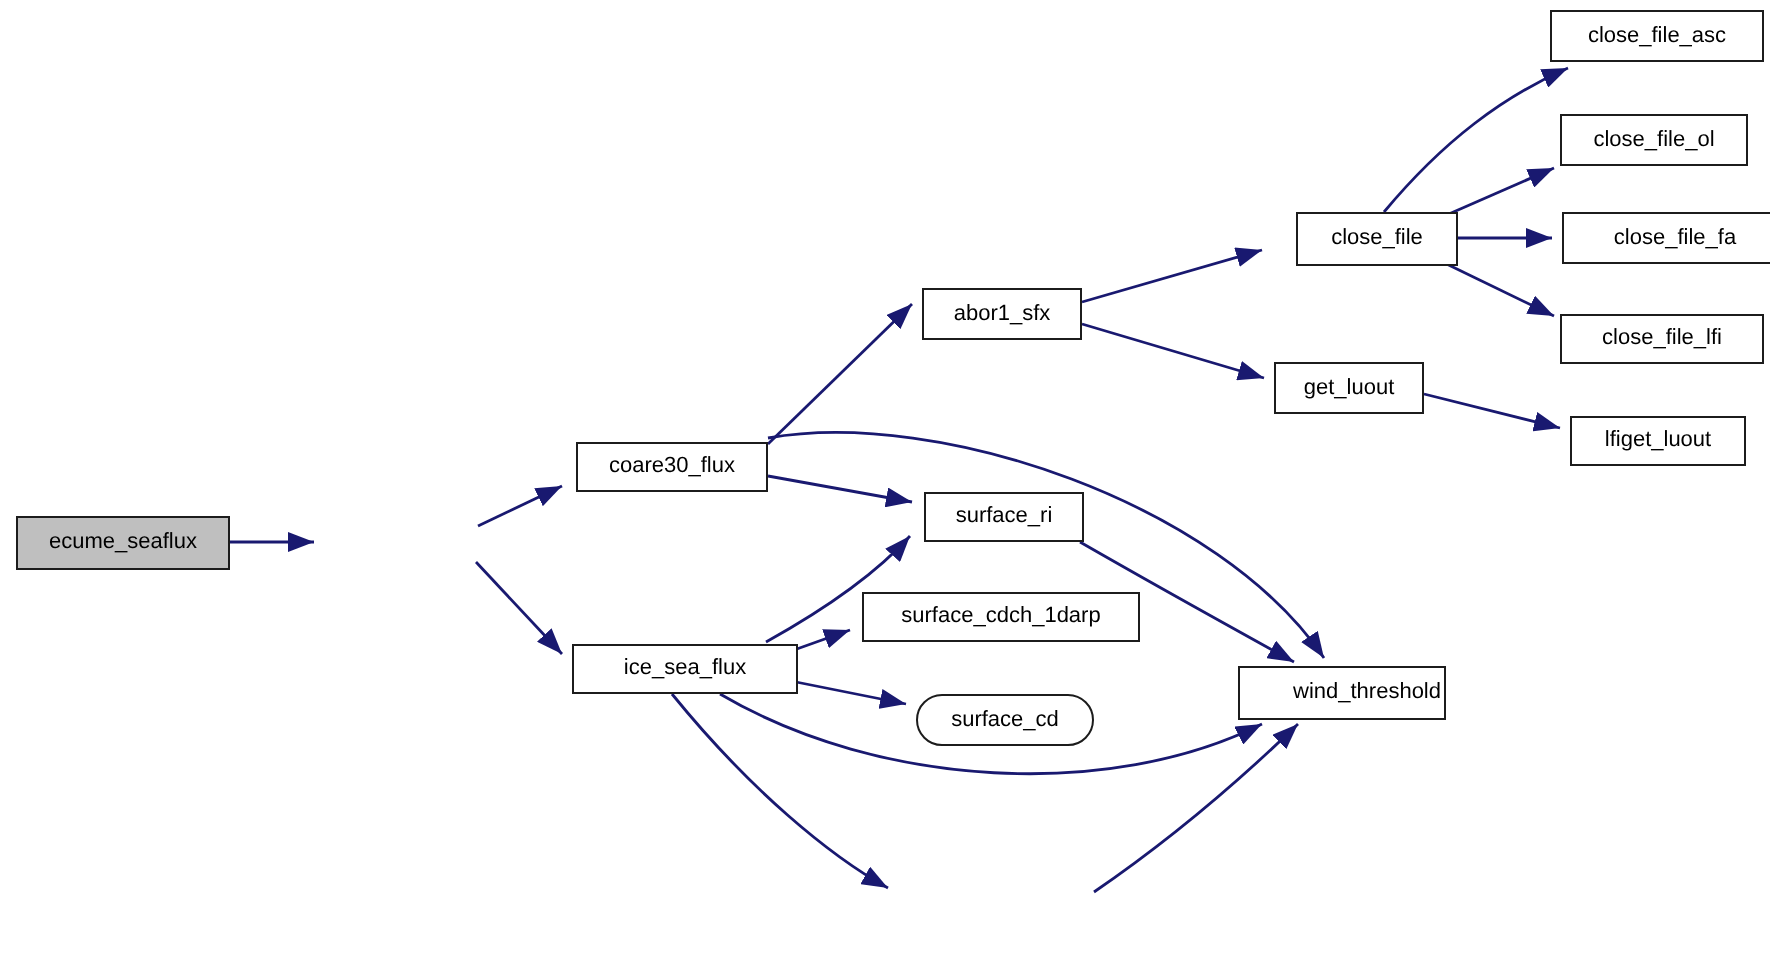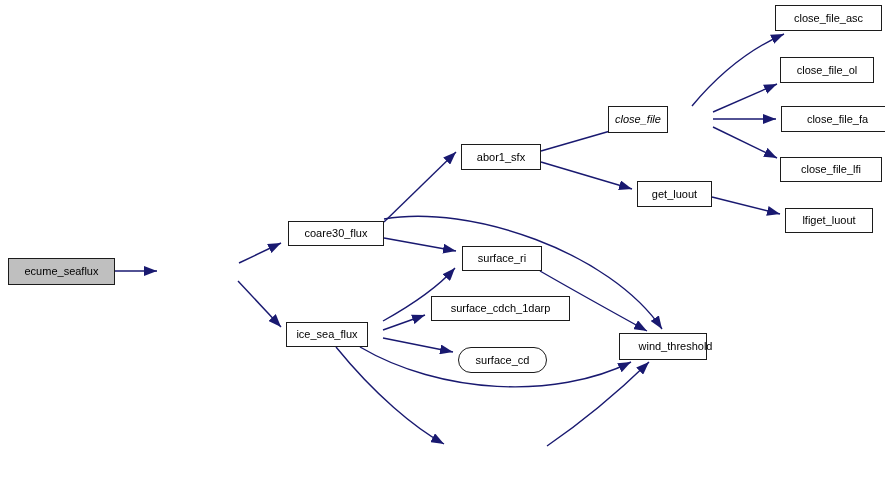--- a/index.html
+++ b/index.html
@@ -29,34 +29,34 @@
     justify-content: center;
     white-space: nowrap;
     cursor: pointer;
   }
   .node.hl { background: #bfbfbf; }
 
   
   #n-ecume_seaflux      { left:   8px; top: 258px; width: 107px; height: 27px; }
   #n-treat_surf         { left: 162px; top: 258px; width:  77px; height: 26px; }
   #n-coare30_flux       { left: 288px; top: 221px; width:  96px; height: 25px; }
-  #n-ice_sea_flux       { left: 286px; top: 322px; width:  82px; height: 25px; }
+  #n-ice_sea_flux       { left: 286px; top: 322px; width:  113px; height: 25px; }
   #n-abor1_sfx          { left: 461px; top: 144px; width:  80px; height: 26px; }
-  #n-close_file         { left: 608px; top: 106px; width:  60px; height: 27px; font-style: italic; }
+  #n-close_file         { left: 648px; top: 106px; width:  81px; height: 27px; }
   #n-get_luout          { left: 637px; top: 181px; width:  75px; height: 26px; }
   #n-close_file_asc     { left: 775px; top:   5px; width: 107px; height: 26px; }
   #n-close_file_ol      { left: 780px; top:  57px; width:  94px; height: 26px; }
   #n-close_file_fa      { left: 781px; top: 106px; width:  113px; height: 26px; }
   #n-close_file_lfi     { left: 780px; top: 157px; width: 102px; height: 25px; }
   #n-lfiget_luout       { left: 785px; top: 208px; width:  88px; height: 25px; }
   #n-surface_ri         { left: 462px; top: 246px; width:  80px; height: 25px; }
   #n-surface_cdch_1darp { left: 431px; top: 296px; width: 139px; height: 25px; }
   #n-surface_cd         { left: 458px; top: 347px; width:  89px; height: 26px; border-radius: 13px; }
   #n-surface_aero_cond  { left: 436px; top: 447px; width: 132px; height: 26px; }
-  #n-wind_threshold     { left: 619px; top: 333px; width: 88px; height: 27px; padding-left: 25px; }
+  #n-wind_threshold     { left: 619px; top: 333px; width: 104px; height: 27px; padding-left: 25px; }
 </style>
 </head>
 <body>
 
 <div class="canvas">
 
   <svg class="edge-layer" viewBox="0 0 885 480" xmlns="http://www.w3.org/2000/svg">
     <defs>
       <marker id="arrow" markerUnits="userSpaceOnUse" markerWidth="14" markerHeight="10" refX="13" refY="5" orient="auto">
         <path d="M0,0 L13,5 L0,10 Z" fill="#191970"></path>

